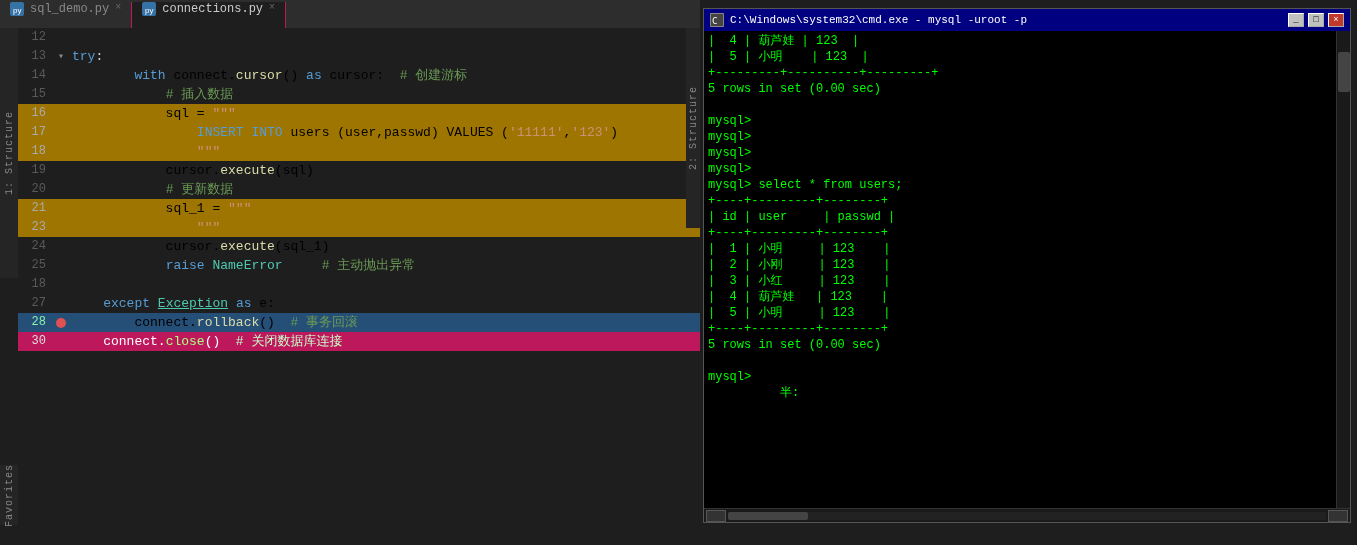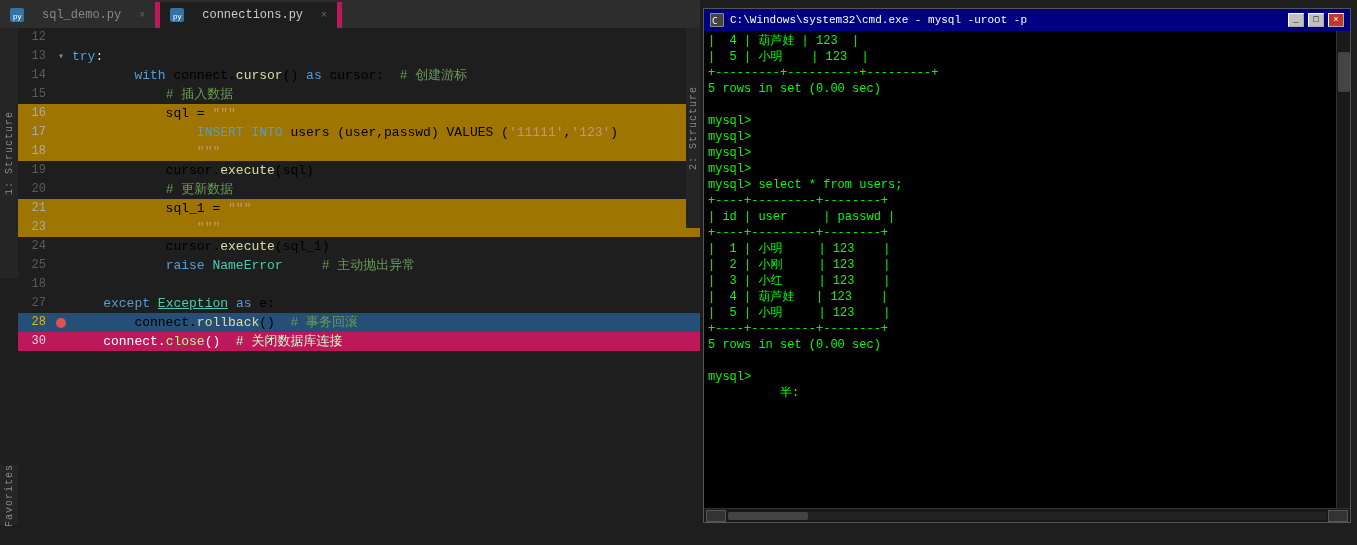--- a/index.html
+++ b/index.html
@@ -17,29 +17,28 @@
 
     
     .tabs {
       display: flex;
       height: 28px;
       background: #2d2d2d;
       align-items: flex-end;
     }
     .tab {
       display: flex;
-      align-items: center;
       padding: 0 10px;
       height: 26px;
       background: #2d2d2d;
       color: #888;
       font-size: 12px;
       cursor: pointer;
-      border-right: 5px solid #be185d;
-      gap: 18px;
+      border-right: 1px solid #be185d;
+      gap: 6px;
     }
     .tab.active {
       background: #1e1e1e;
       color: #ccc;
     }
     .tab-close {
       font-size: 10px;
       color: #666;
       cursor: pointer;
     }
@@ -318,21 +317,21 @@
       <span class="line-content"></span>
     </div>
 
     <div class="code-line">
       <span class="line-number">27</span>
       <span class="line-gutter"></span>
       <span class="line-content">    <span class="kw-blue">except</span> <span class="kw-exception">Exception</span> <span class="kw-blue">as</span> e:</span>
     </div>
 
     <div class="code-line highlight-blue">
-      <span class="line-number" style="color:#eab308">28</span>
+      <span class="line-number" style="color:#86efac">28</span>
       <span class="line-gutter">
           <span class="breakpoint"></span>
         </span>
       <span class="line-content">        connect.<span class="kw-yellow">rollback</span>()  <span class="kw-green"># 事务回滚</span></span>
     </div>
 
 
     <div class="code-line" style="background:#be185d">
       <span class="line-number" style="color:#ddd">30</span>
       <span class="line-gutter"></span>

